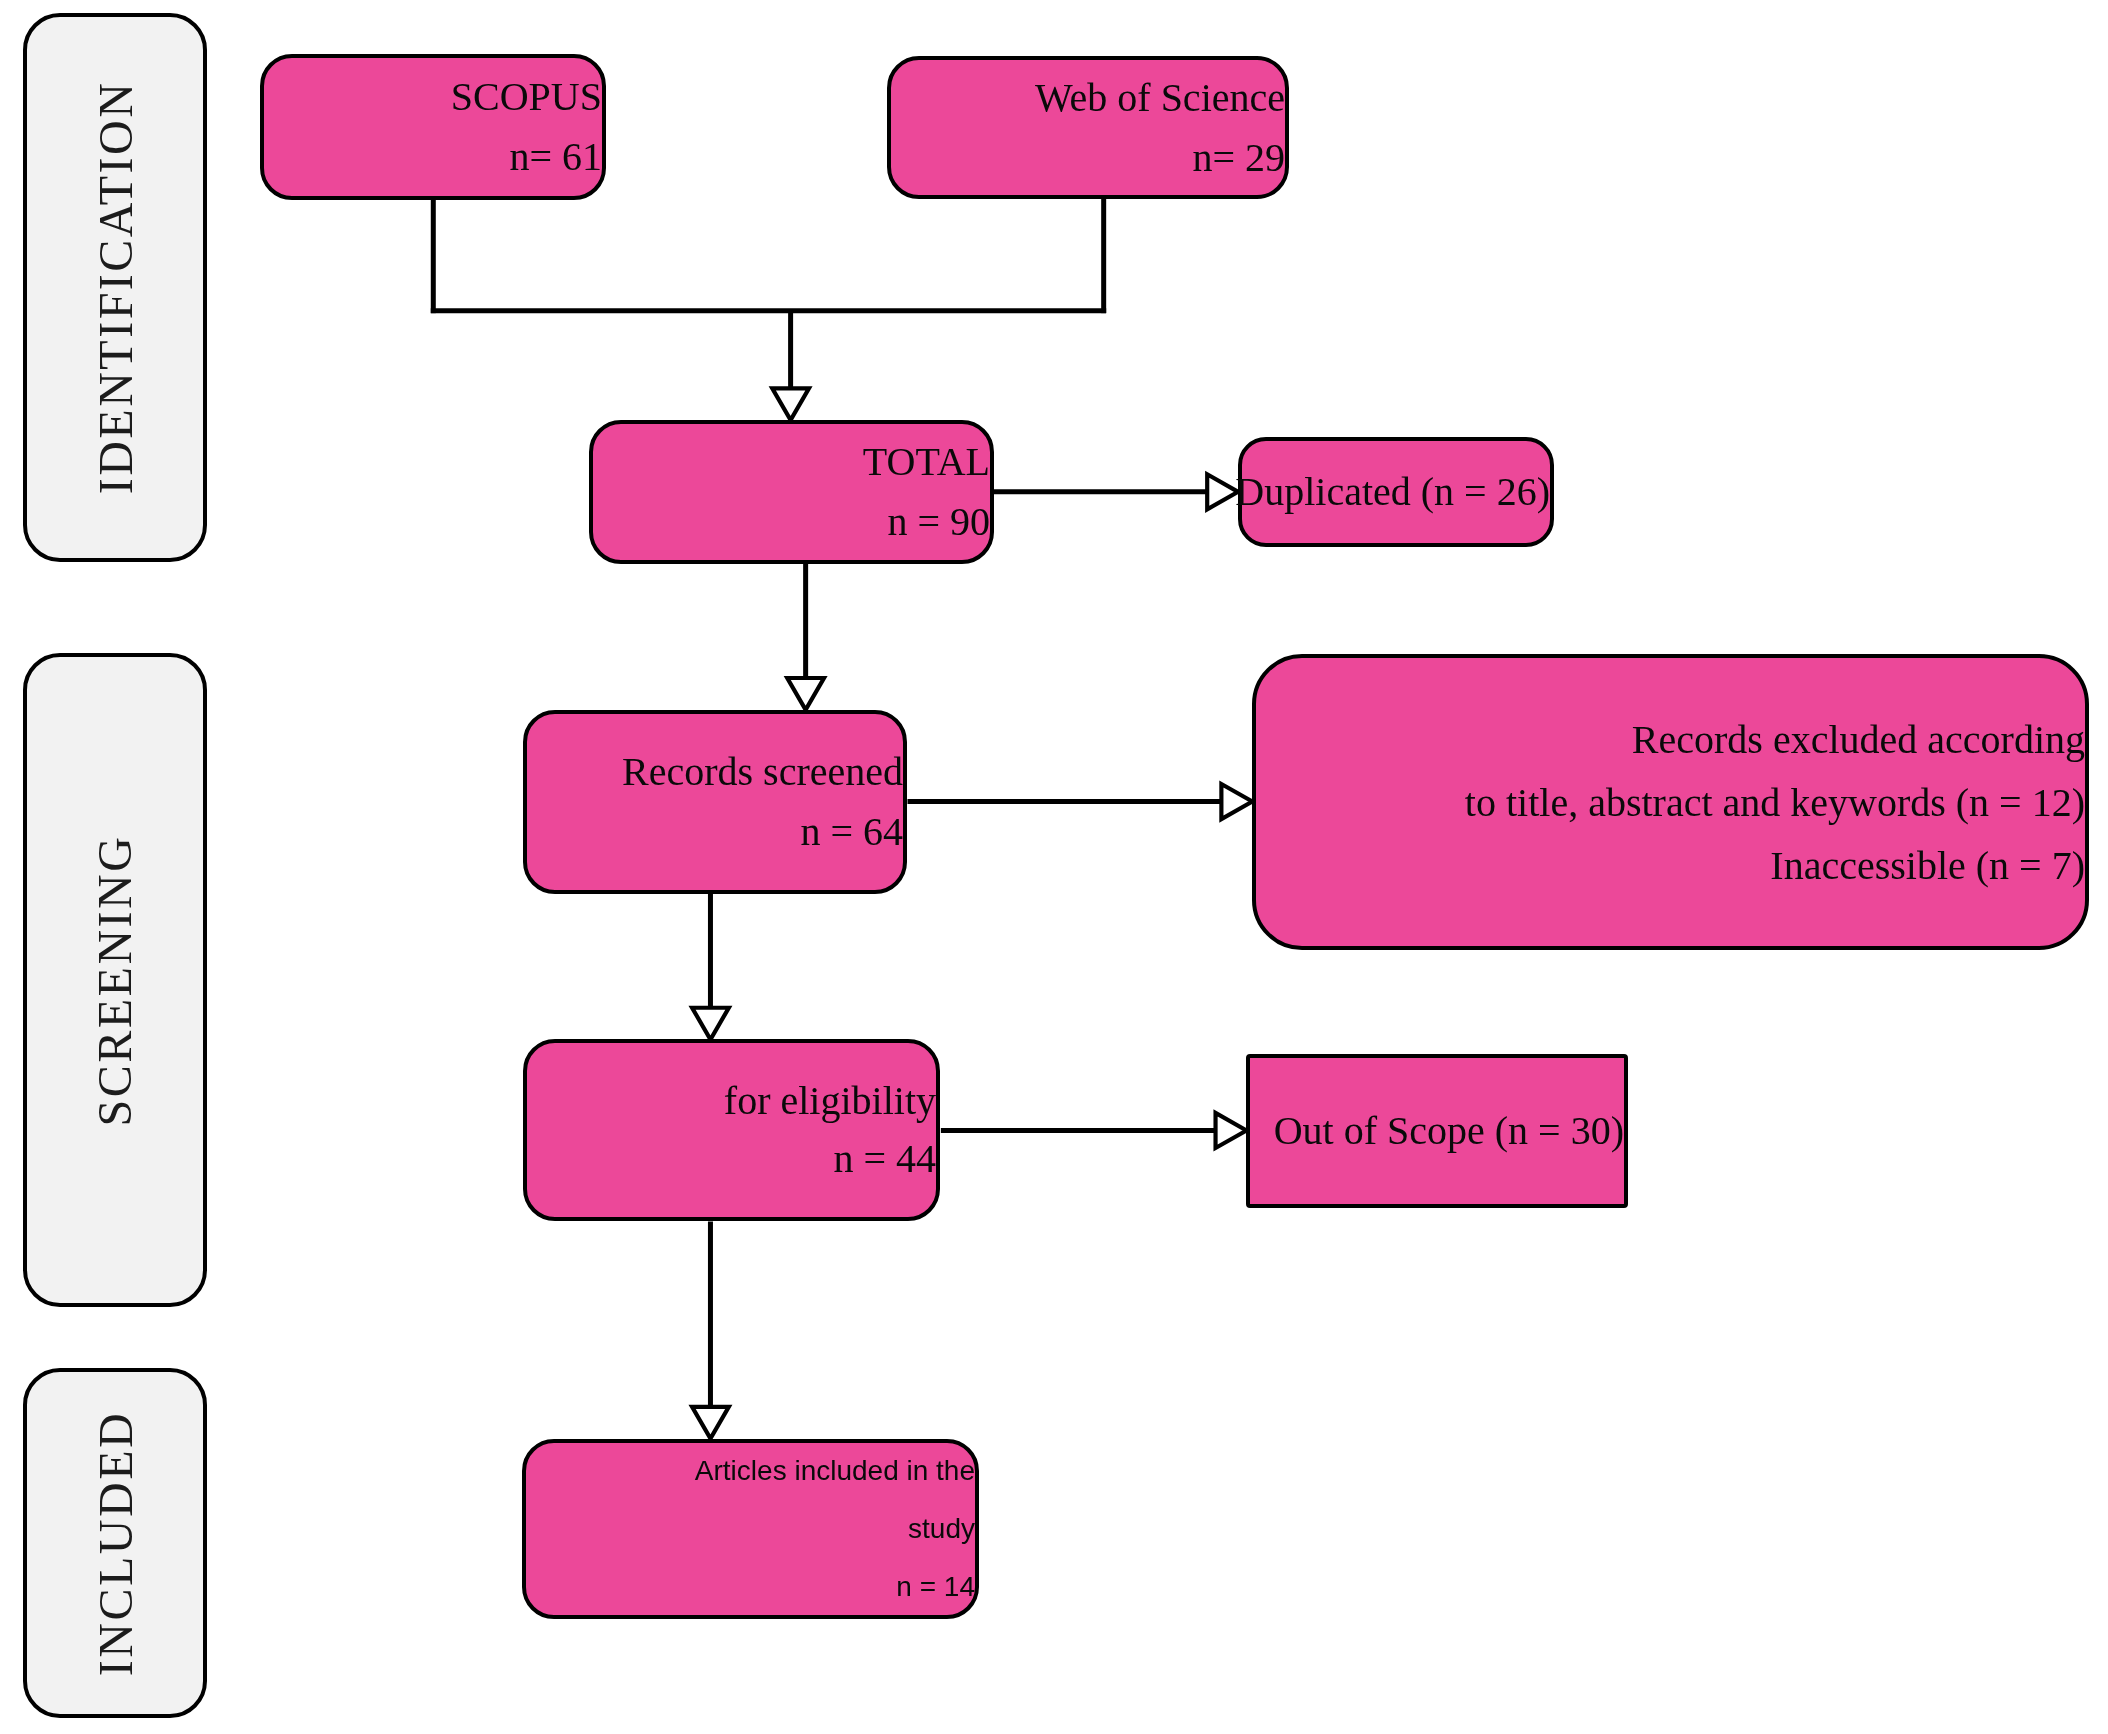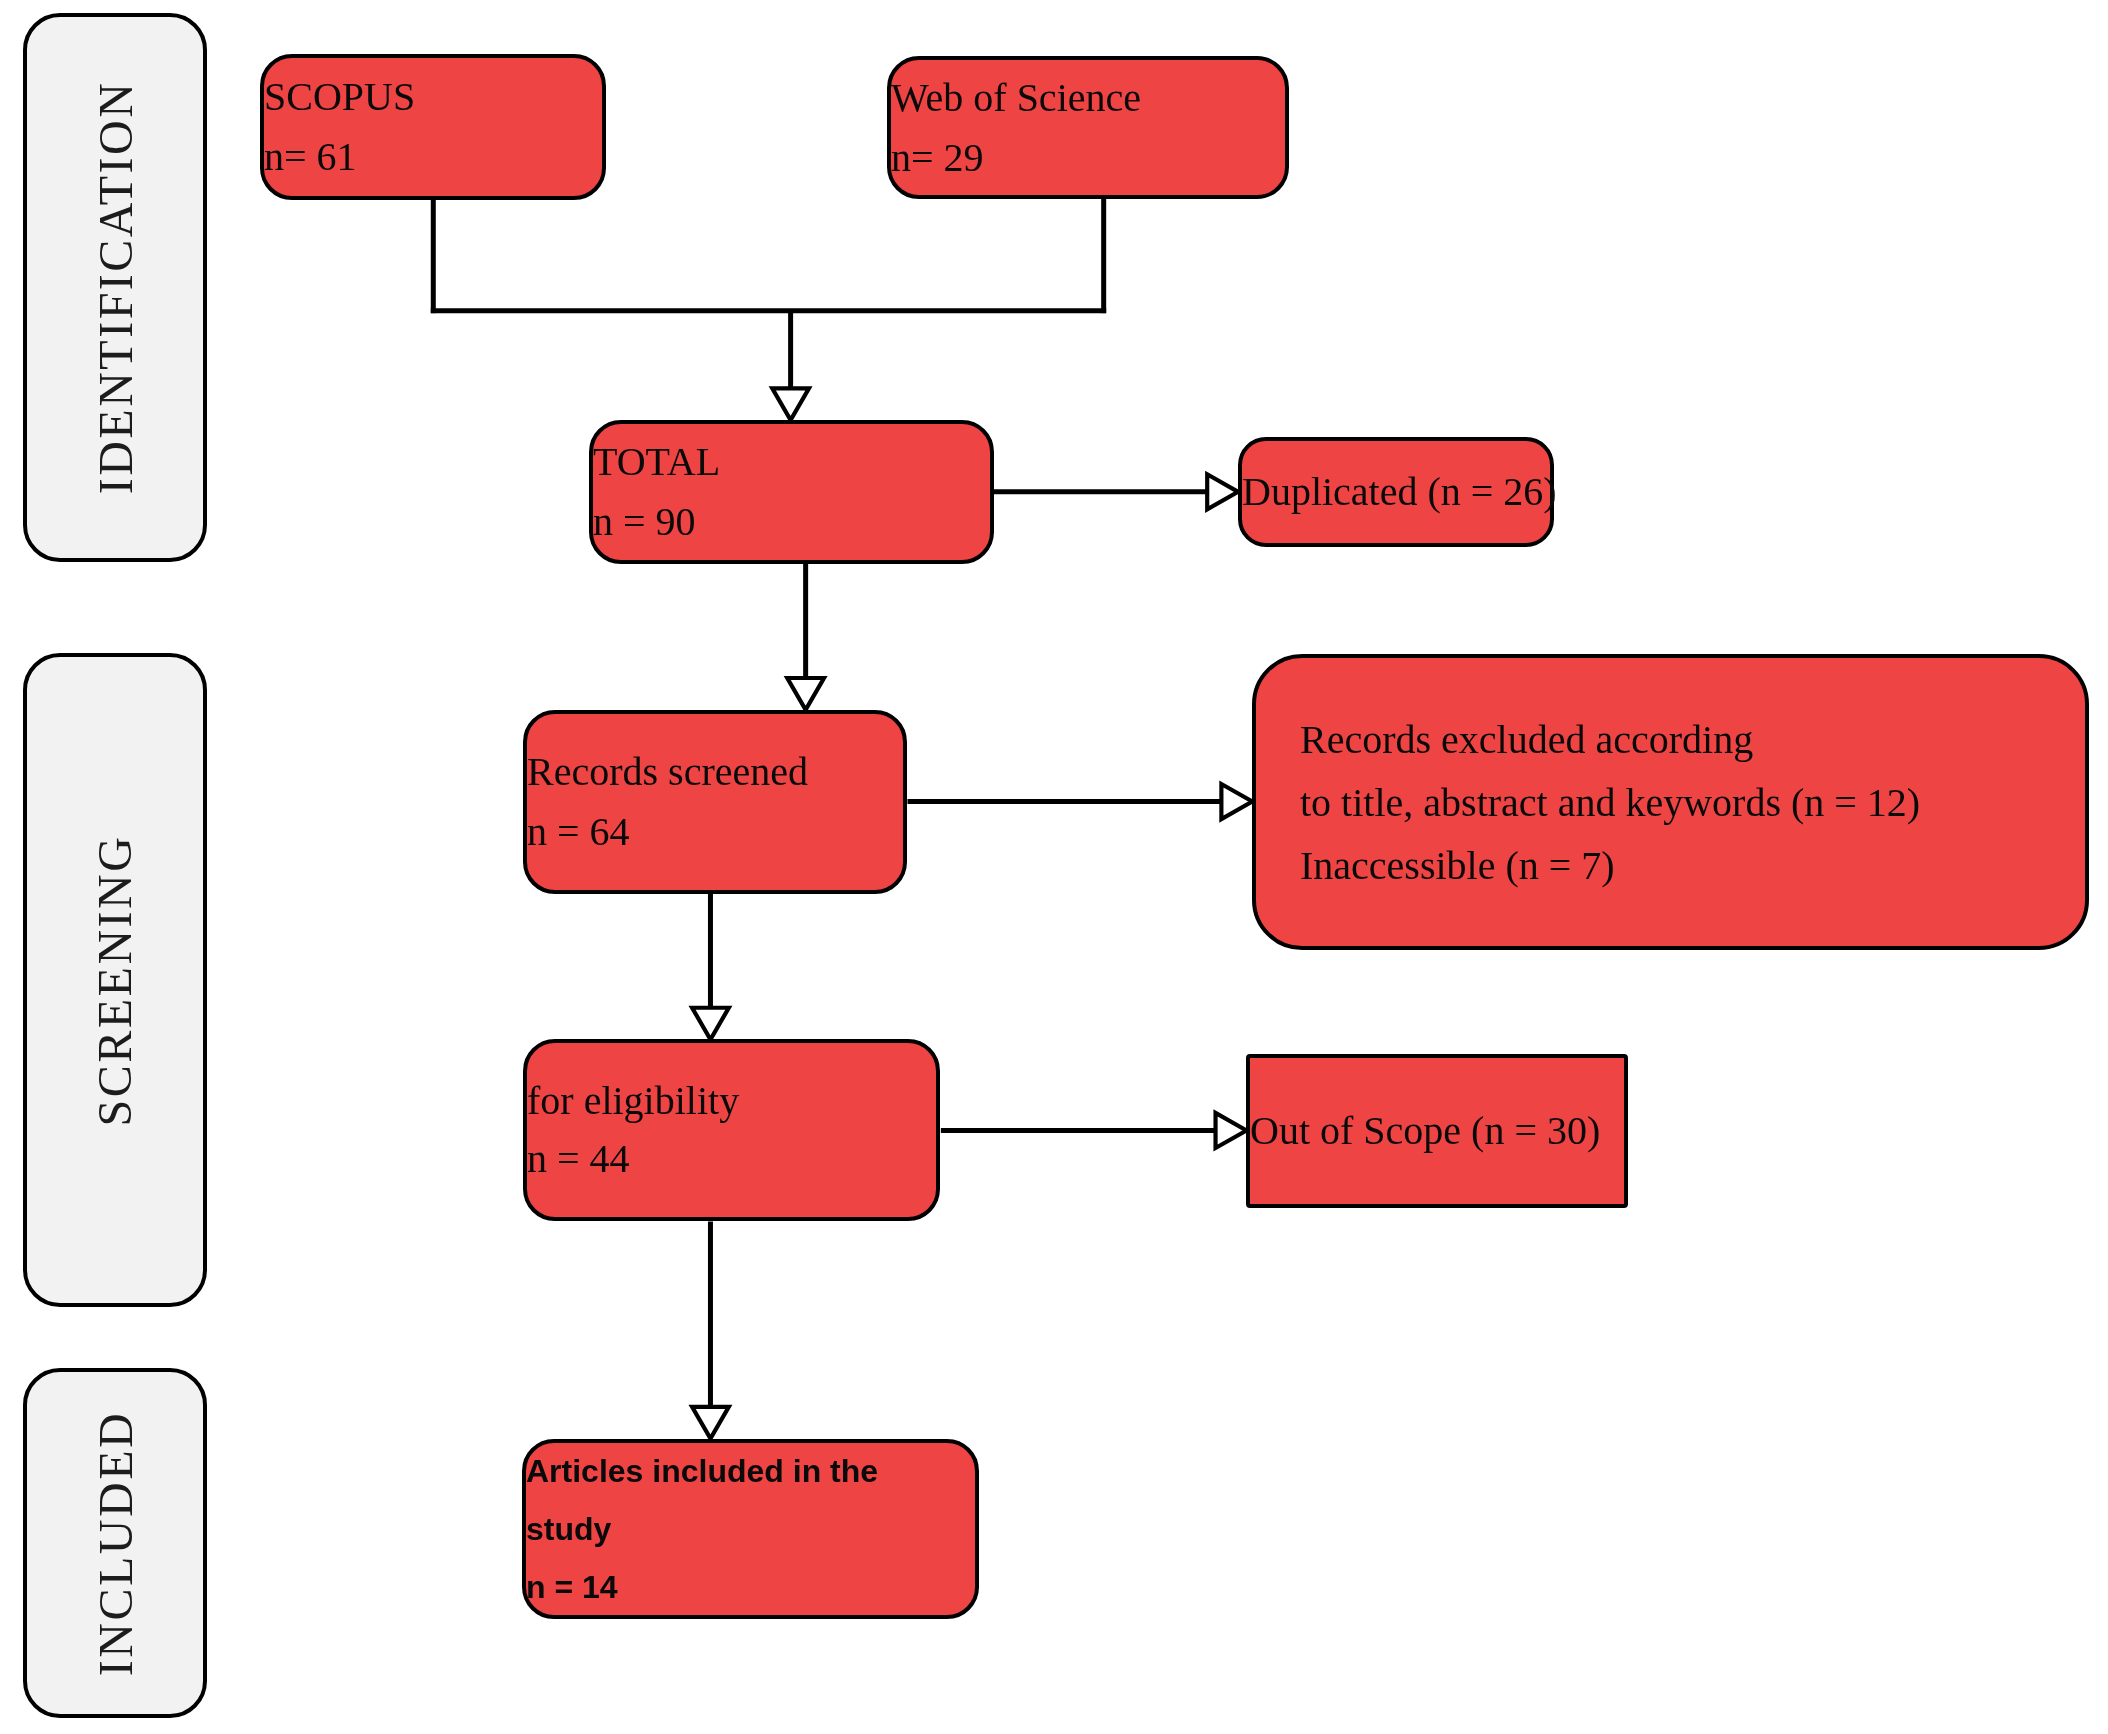--- a/index.html
+++ b/index.html
@@ -53,40 +53,39 @@
     letter-spacing: 2.5px;
     color: #1c1c1c;
   }
   #sec-identification { left: 23.4px;  top: 13.4px;   width: 184px; height: 549px; }
   #sec-screening      { left: 23.4px;  top: 653px;  width: 184px; height: 654px; }
   #sec-included       { left: 23.4px;  top: 1368px; width: 184px; height: 350px; }
 
   
   .box {
     position: absolute;
-    background: #ef4444;
+    background: #ec4899;
     border: 4.2px solid #000000;
     border-radius: 32px;
     box-sizing: border-box;
     display: flex;
     flex-direction: column;
-    align-items: flex-start;
+    align-items: flex-end;
     justify-content: center;
     text-align: center;
   }
   .box .ln {
     font-size: 40px;
     line-height: 60px;
     white-space: nowrap;
   }
   .box.sans .ln {
     font-family: "Liberation Sans", sans-serif;
-    font-size: 32px;
+    font-size: 28px;
     line-height: 58px;
-    font-weight: bold;
   }
   #box-scopus     { left: 260px;  top: 54px;   width: 346px;  height: 146px; }
   #box-wos        { left: 887px; top: 56px;   width: 402px;  height: 143px; }
   #box-total      { left: 589px;  top: 420px;  width: 405px;  height: 144px; }
   #box-duplicated { left: 1238px; top: 437px;  width: 316px;  height: 110px; border-radius: 28px; }
   #box-screened   { left: 523px;  top: 710px;  width: 384px;  height: 184px; }
   #box-excluded   { left: 1252px; top: 654px;  width: 837px; height: 296px; border-radius: 50px; padding-left: 44px; }
   #box-excluded .ln { line-height: 63px; }
   #box-fulltext   { left: 523px;  top: 1039px; width: 417px;  height: 182px; }
   #box-fulltext .ln { line-height: 58px; }

